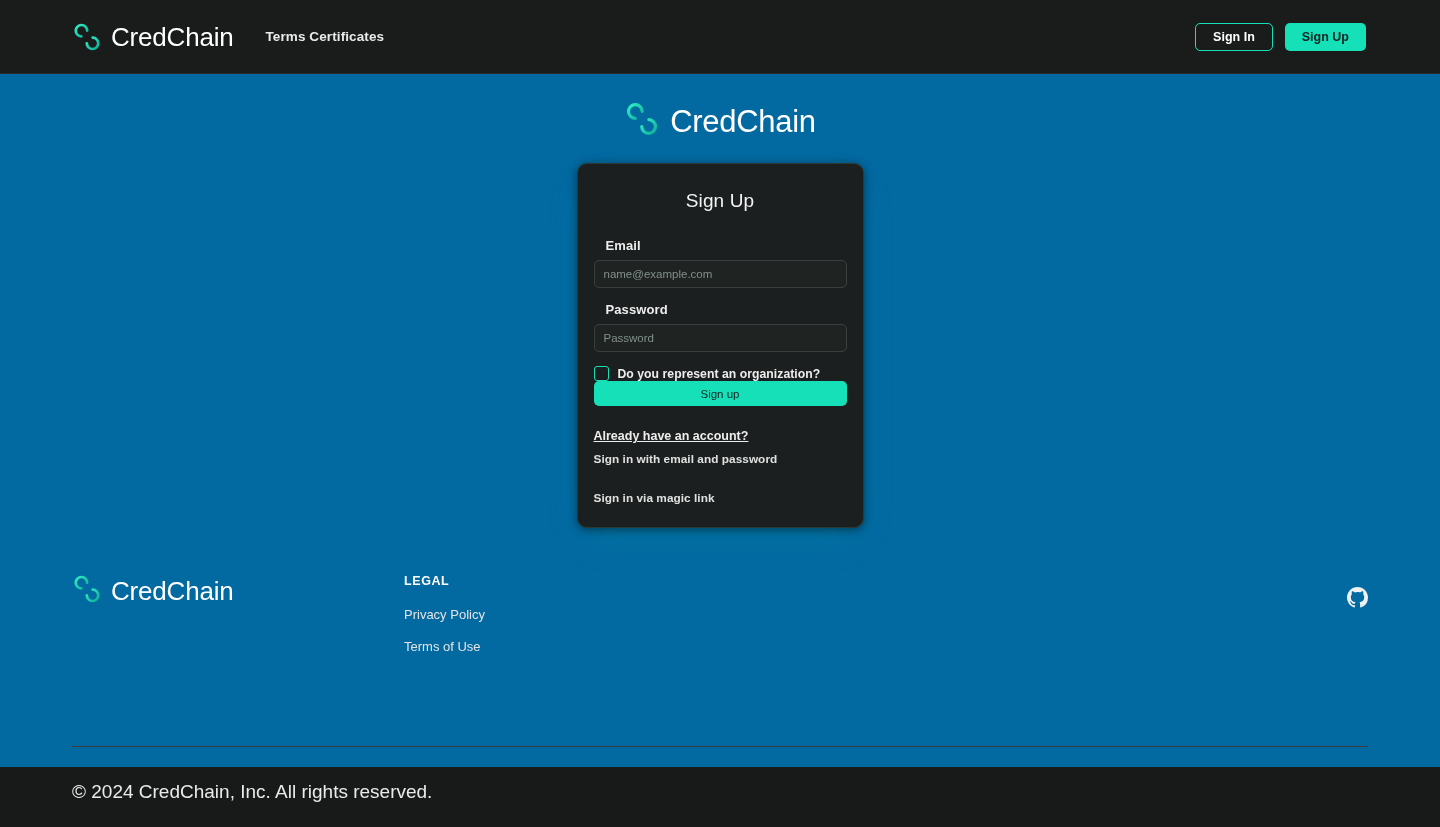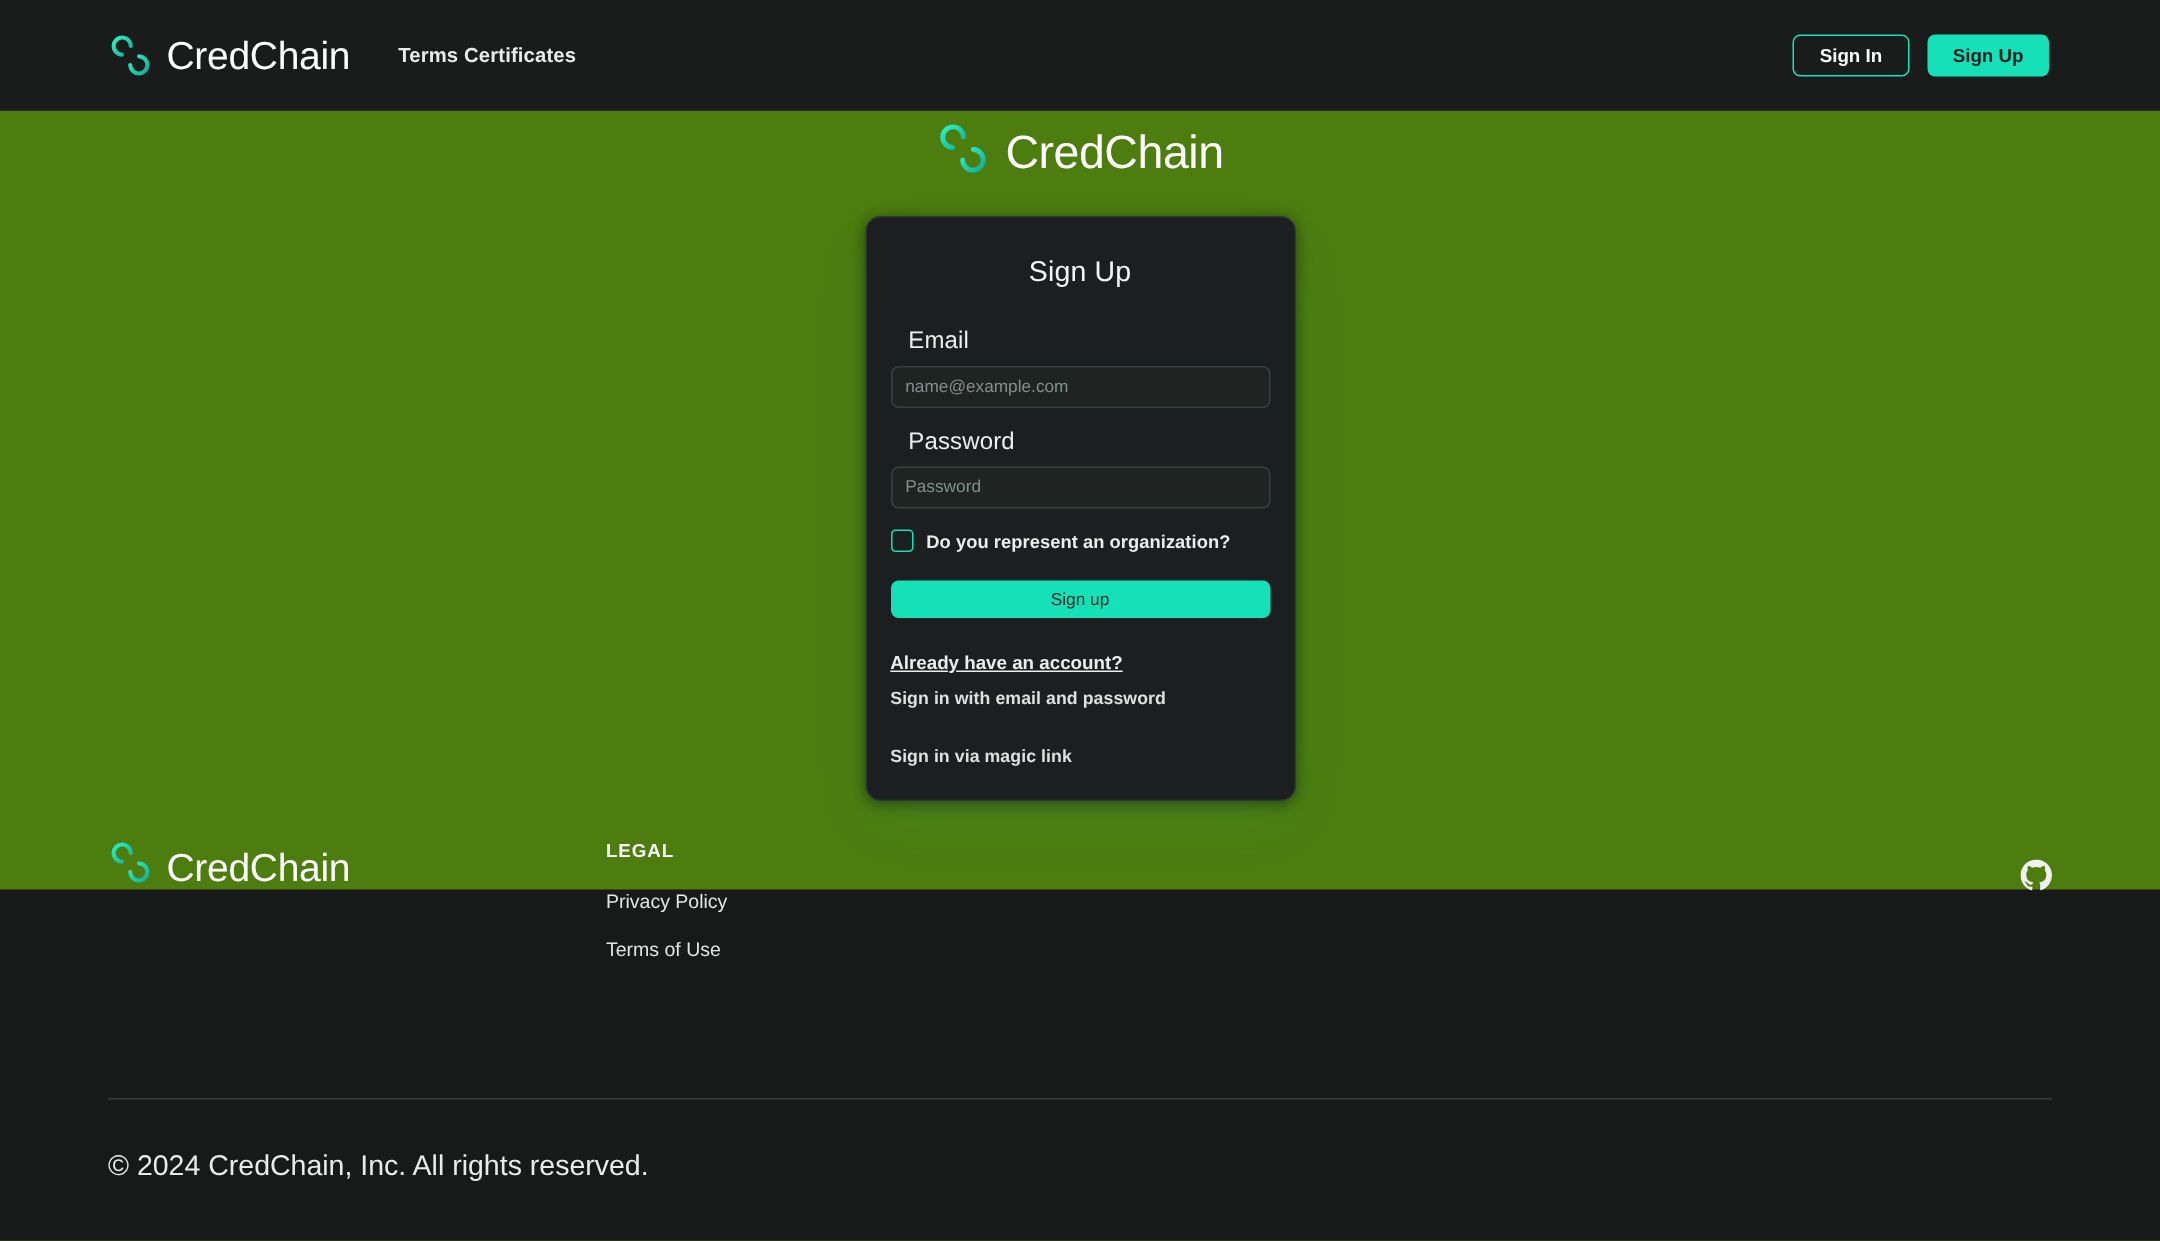--- a/index.html
+++ b/index.html
@@ -9,24 +9,25 @@
     width: 1440px;
     height: 827px;
     background: #181a1a;
     font-family: "Liberation Sans", sans-serif;
     overflow: hidden;
   }
 
   .page {
     position: relative;
     width: 1440px;
-    height: 593px;
-    background: #4d7c0f;
+    height: 767px;
+    background: #0369a1;
     display: flex;
     flex-direction: column;
+    gap: 20px;
   }
 
   
   .header {
     height: 74px;
     flex: 0 0 74px;
     background: #1a1c1c;
     border-bottom: 1px solid #272a2a;
     display: flex;
     align-items: center;
@@ -138,22 +139,22 @@
     font-size: 19px;
     font-weight: 500;
     color: #f2f4f3;
     margin-top: 8px;
     margin-bottom: 26px;
     letter-spacing: 0.1px;
   }
 
   .field-label {
     display: block;
-    font-size: 16px;
-    font-weight: normal;
+    font-size: 13px;
+    font-weight: bold;
     color: #ededed;
     margin-bottom: 7px;
     letter-spacing: 0.1px;
     padding-left: 12px;
   }
 
   .field-input {
     display: block;
     width: 100%;
     height: 28px;
@@ -167,21 +168,20 @@
     outline: none;
     margin-bottom: 14px;
   }
   .field-input::placeholder { color: #81908c; }
 
   .checkbox-row {
     display: flex;
     align-items: center;
     gap: 9px;
     margin-top: 4px;
-    margin-bottom: 19px;
     cursor: pointer;
   }
   .checkbox-box {
     width: 15px;
     height: 15px;
     flex: 0 0 15px;
     border: 1.6px solid #15e0b8;
     border-radius: 3px;
     background: transparent;
     cursor: pointer;

